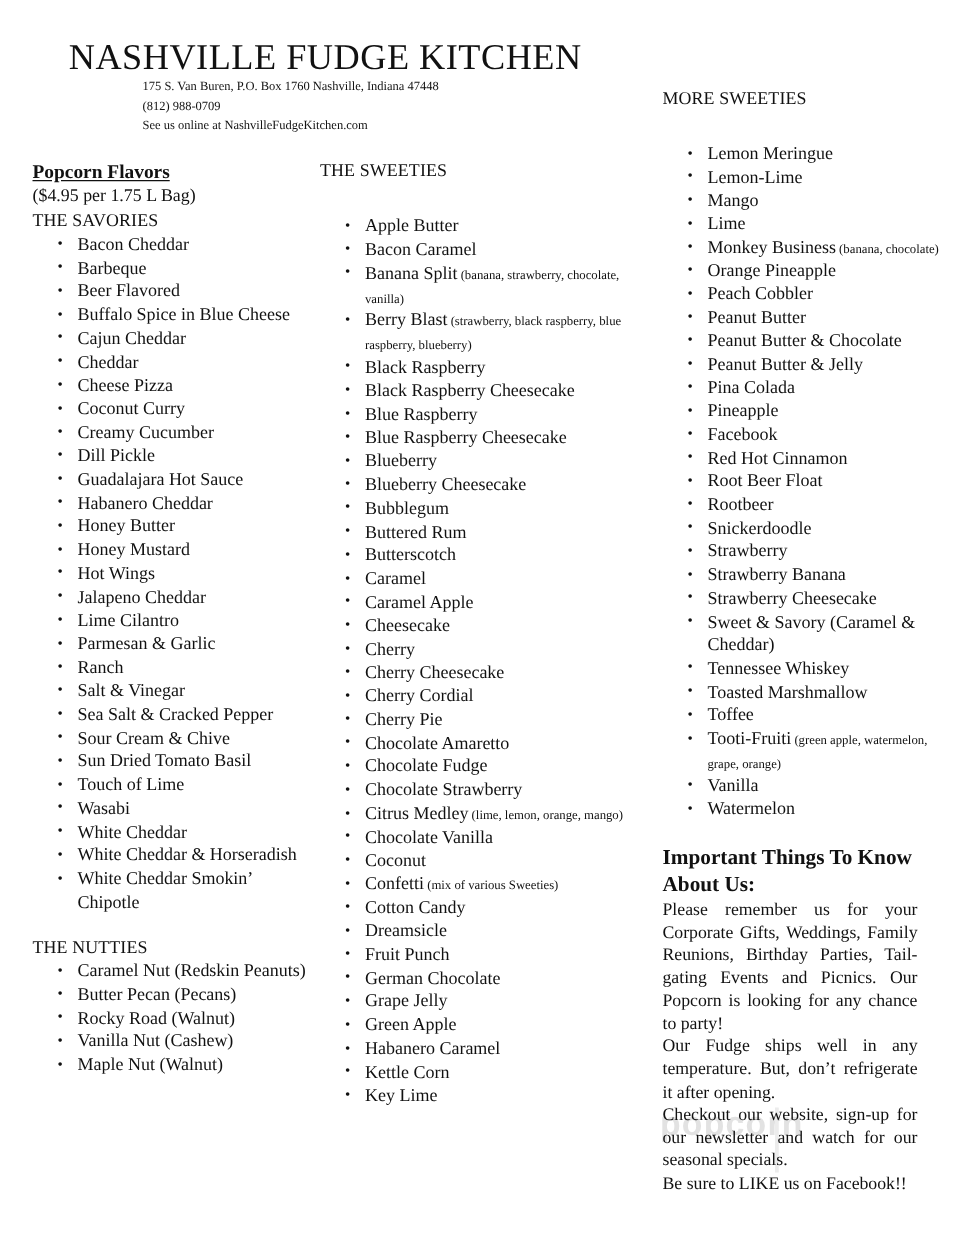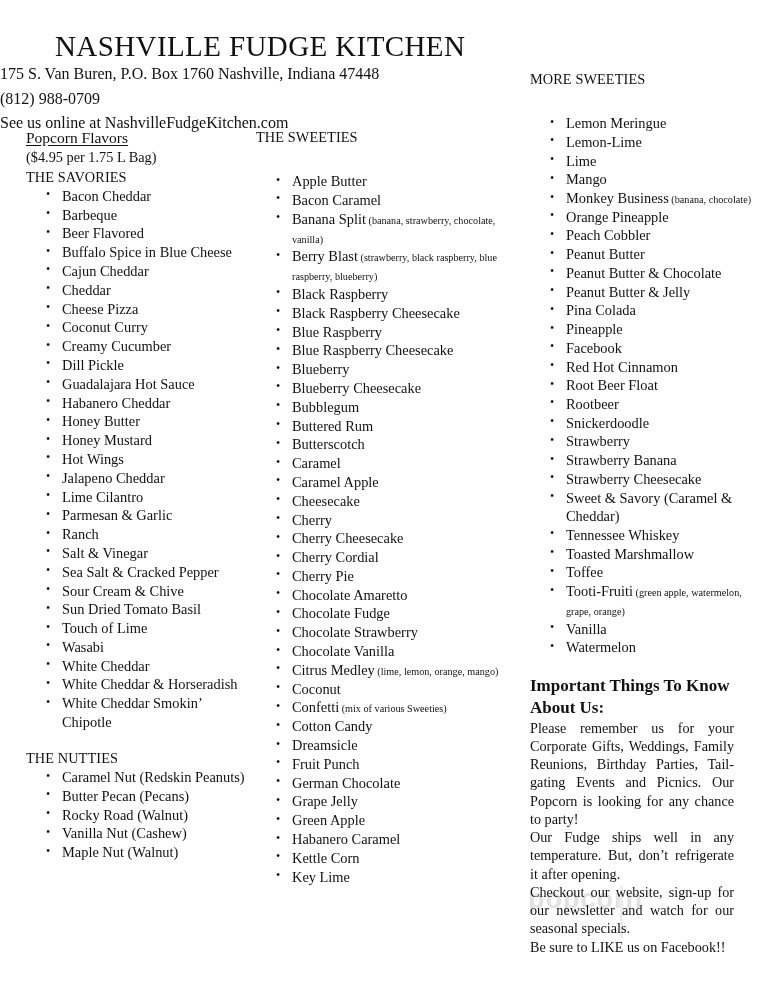--- a/index.html
+++ b/index.html
@@ -59,37 +59,38 @@
   }
   .company-title {
     font-size: 29px;
     letter-spacing: 0.4px;
     text-align: left;
     padding-left: 55px;
     line-height: 1.12;
     white-space: nowrap;
   }
   .addr-block {
-    font-size: 16px;
+    padding-left: 114px;
+    font-size: 10px;
     line-height: 1.52;
   }
   .addr-line { white-space: nowrap; }
 
   
   .col {
     position: absolute;
     box-sizing: border-box;
   }
   .col-left  { left: 26px;  top: 128px; width: 228px; }
   .col-mid   { left: 256px; top: 128px; width: 268px; }
   .col-right { left: 530px; top: 70px;  width: 232px; }
 
   .sec-title-main {
     font-size: 15.5px;
-    font-weight: normal;
+    font-weight: bold;
     text-decoration: underline;
     text-underline-offset: 2px;
     line-height: 1.32;
     margin: 0;
   }
   .sec-sub {
     font-size: 14.3px;
     line-height: 1.34;
     margin: 0;
   }
@@ -239,43 +240,43 @@
         <li><span>Caramel</span></li>
         <li><span>Caramel Apple</span></li>
         <li><span>Cheesecake</span></li>
         <li><span>Cherry</span></li>
         <li><span>Cherry Cheesecake</span></li>
         <li><span>Cherry Cordial</span></li>
         <li><span>Cherry Pie</span></li>
         <li><span>Chocolate Amaretto</span></li>
         <li><span>Chocolate Fudge</span></li>
         <li><span>Chocolate Strawberry</span></li>
+        <li><span>Citrus Medley</span><span class="sub"> (lime, lemon, orange, mango)</span></li>
         <li><span>Chocolate Vanilla</span></li>
-        <li><span>Citrus Medley</span><span class="sub"> (lime, lemon, orange, mango)</span></li>
         <li><span>Coconut</span></li>
         <li><span>Confetti</span><span class="sub"> (mix of various Sweeties)</span></li>
         <li><span>Cotton Candy</span></li>
         <li><span>Dreamsicle</span></li>
         <li><span>Fruit Punch</span></li>
         <li><span>German Chocolate</span></li>
         <li><span>Grape Jelly</span></li>
         <li><span>Green Apple</span></li>
         <li><span>Habanero Caramel</span></li>
         <li><span>Kettle Corn</span></li>
         <li><span>Key Lime</span></li>
       </ul>
   </div>
 
   <div class="col col-right">
     <div class="sec-title">MORE SWEETIES</div>
     <ul class="flavors lead">
         <li><span>Lemon Meringue</span></li>
         <li><span>Lemon-Lime</span></li>
+        <li><span>Mango</span></li>
         <li><span>Lime</span></li>
-        <li><span>Mango</span></li>
         <li><span>Monkey Business</span><span class="sub"> (banana, chocolate)</span></li>
         <li><span>Orange Pineapple</span></li>
         <li><span>Peach Cobbler</span></li>
         <li><span>Peanut Butter</span></li>
         <li><span>Peanut Butter &amp; Chocolate</span></li>
         <li><span>Peanut Butter &amp; Jelly</span></li>
         <li><span>Pina Colada</span></li>
         <li><span>Pineapple</span></li>
         <li><span>Facebook</span></li>
         <li><span>Red Hot Cinnamon</span></li>

